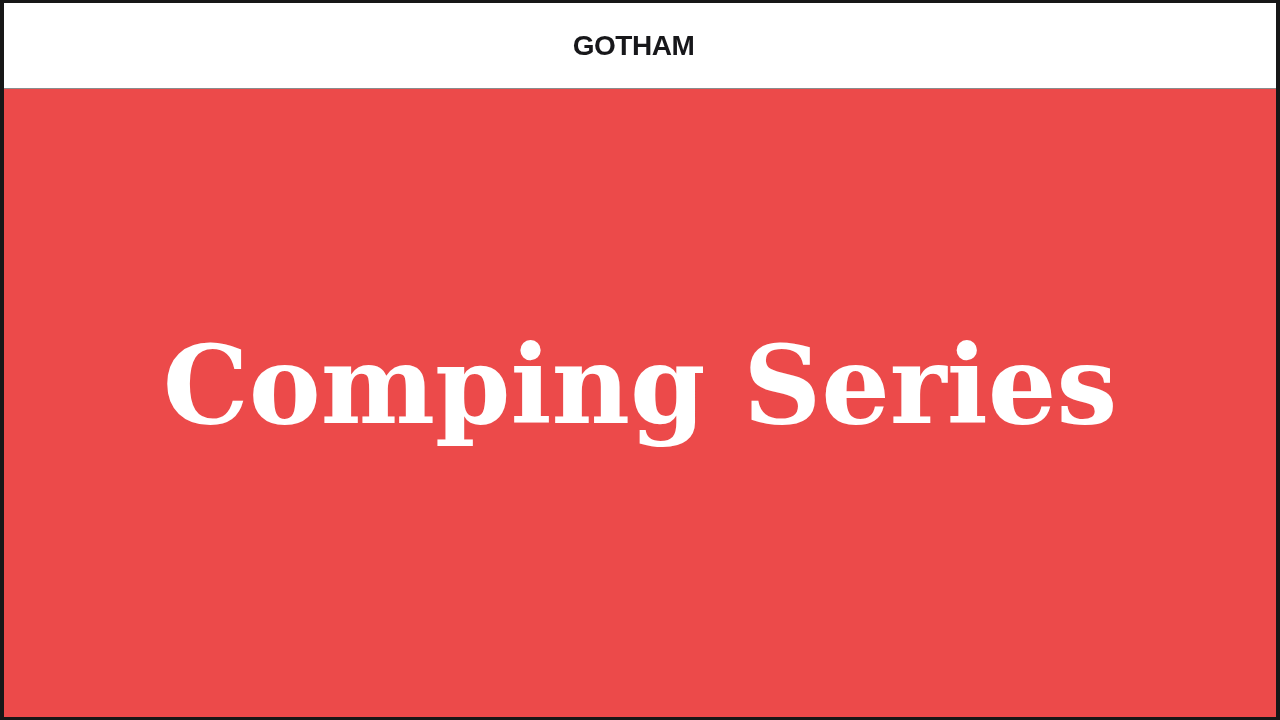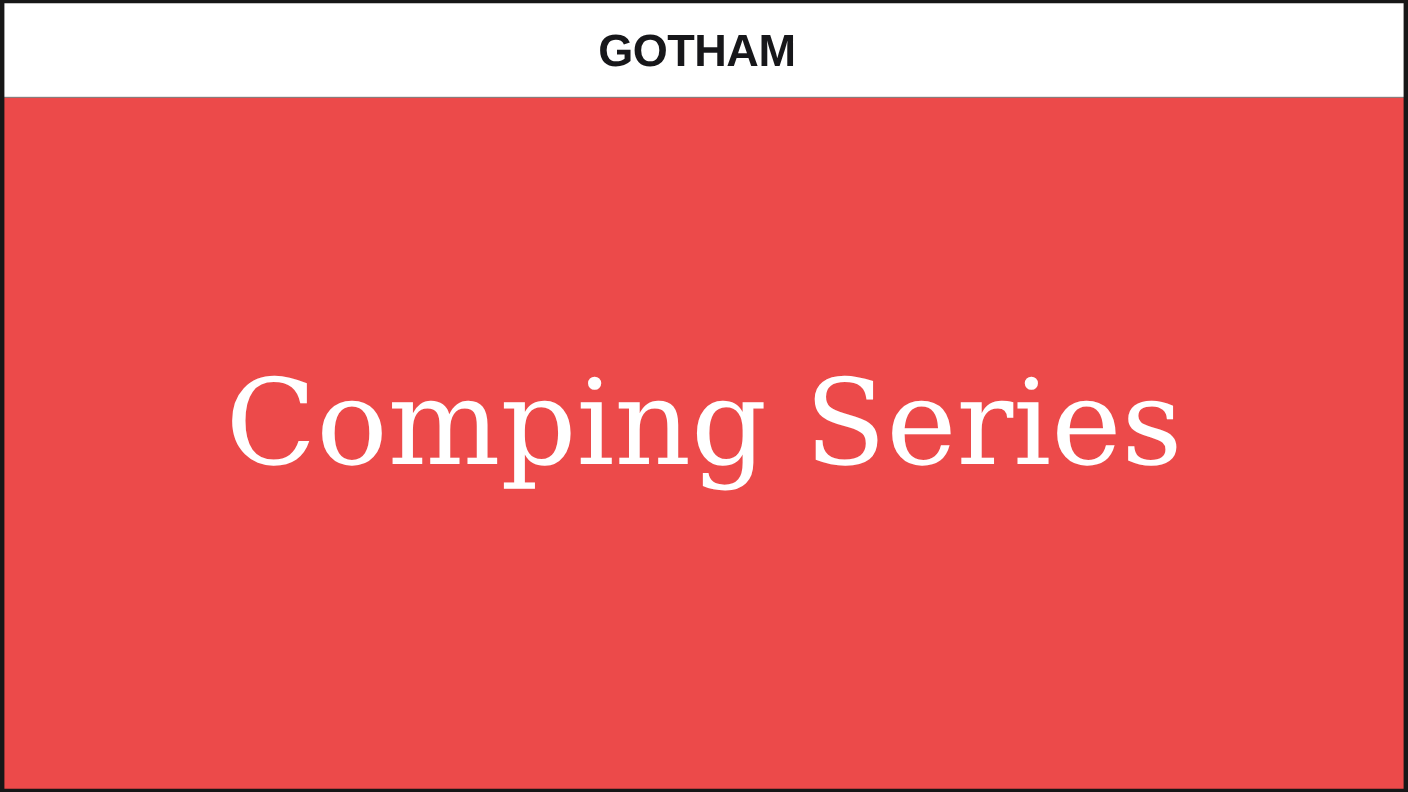--- a/index.html
+++ b/index.html
@@ -62,21 +62,21 @@
     display: flex;
     align-items: baseline;
     white-space: nowrap;
     line-height: 1;
     margin-top: 3px;
   }
 
   .logo-word {
     font-family: "Liberation Sans", sans-serif;
     font-weight: bold;
-    font-size: 41px;
+    font-size: 28px;
     letter-spacing: -0.5px;
     -webkit-font-smoothing: antialiased;
   }
 
   .logo-word.dark {
     color: #17171a;
   }
 
   .logo-word.accent {
     color: #e8453f;
@@ -96,21 +96,21 @@
     height: 631px;
     background: #ec4a4a;
     display: flex;
     align-items: center;
     justify-content: center;
     box-sizing: border-box;
   }
 
   .slide-title {
     font-family: "DejaVu Serif", "Liberation Serif", serif;
-    font-weight: normal;
+    font-weight: bold;
     font-size: 108px;
     line-height: 1.05;
     color: #ffffff;
     text-align: center;
     letter-spacing: 0px;
     margin: 0;
     padding: 0;
     position: relative;
     top: -19px;
     white-space: nowrap;

